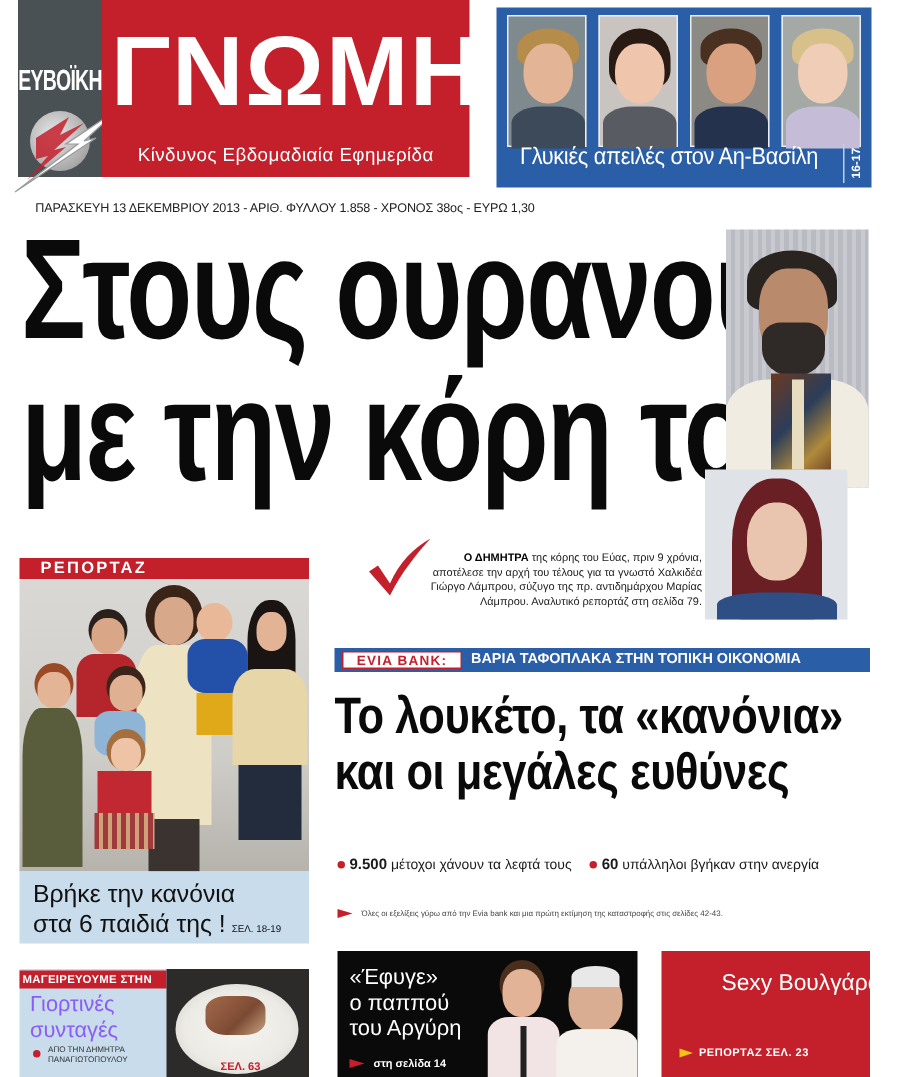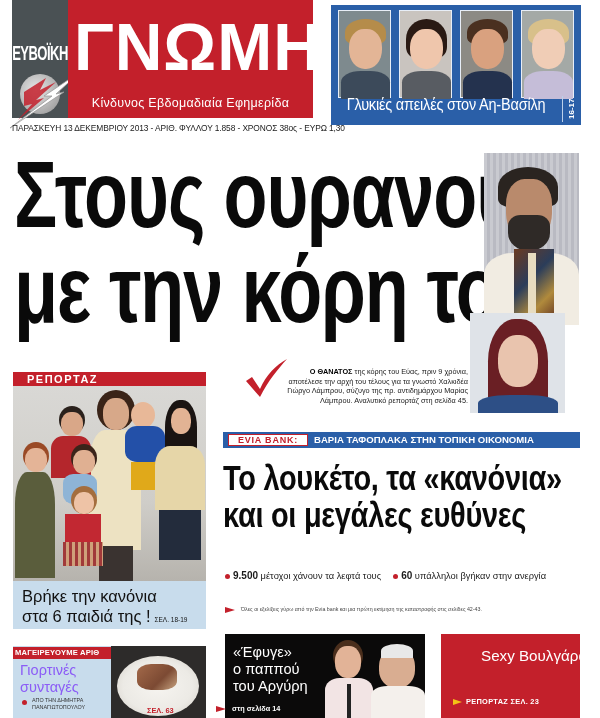--- a/index.html
+++ b/index.html
@@ -29,21 +29,21 @@
     left: 74px; top: 2px; width: 235px; text-align: center;
     font-family: "Liberation Sans", sans-serif; font-weight: bold;
     font-size: 66px; color: #fff; letter-spacing: 1px; line-height: 90px;
     transform: scaleX(1.0);
   }
   .mast-sub {
     left: 68px; top: 96px; width: 245px; text-align: center;
     font-size: 12.5px; color: #fff; letter-spacing: 0.3px;
   }
   .mast-dateline {
-    left: 12px; top: 123px; width: 356px; text-align: left;
+    left: 12px; top: 133px; width: 356px; text-align: center;
     font-size: 8.4px; color: #222; letter-spacing: -0.1px; white-space: nowrap;
   }
 
   
   .kids-box {
     left: 331px; top: 5px; width: 250px; height: 120px; background: #2a5fa8;
   }
   .kid-photo {
     position: absolute; top: 5px; width: 53px; height: 88px;
     border: 1.5px solid #e8eef7;
@@ -172,21 +172,21 @@
 
   .more-line { left: 225px; top: 606px; width: 370px; font-size: 5.3px; color: #444; white-space: nowrap; }
   .tri-red { display: inline-block; width: 0; height: 0; border-top: 3px solid transparent; border-bottom: 3px solid transparent; border-left: 10px solid #c3202b; vertical-align: middle; margin-right: 6px; }
 
   
   .father-box { left: 225px; top: 634px; width: 200px; height: 84px; background: #0b0a0a; overflow: hidden; }
   .father-title {
     left: 233px; top: 644px; width: 100px; font-size: 14.6px; line-height: 17px; color: #fff;
   }
   .father-link {
-    left: 216px; top: 704px; font-size: 7.3px; font-weight: bold; color: #fff; white-space: nowrap;
+    left: 233px; top: 704px; font-size: 7.3px; font-weight: bold; color: #fff; white-space: nowrap;
   }
   .father-photo { left: 325px; top: 636px; width: 100px; height: 82px; overflow: hidden; }
 
   .sexy-box { left: 441px; top: 634px; width: 139px; height: 84px; background: #c3202b; }
   .sexy-title {
     left: 453px; top: 645px; width: 125px; font-size: 15.2px; line-height: 21px; color: #fff; margin-left: 28px;
   }
   .sexy-link {
     left: 453px; top: 697px; font-size: 7.4px; font-weight: bold; color: #fff; white-space: nowrap; letter-spacing: 0.3px;
   }
@@ -249,21 +249,21 @@
 <div class="abs portrait-woman">
   <div style="position:absolute;left:18px;top:6px;width:60px;height:94px;border-radius:45% 45% 10% 10%;background:#6a1f24;"></div>
   <div style="position:absolute;left:28px;top:22px;width:40px;height:52px;border-radius:45%;background:#e9c4ae;"></div>
   <div style="position:absolute;left:8px;top:82px;width:80px;height:20px;border-radius:40% 40% 0 0;background:#2d4f86;"></div>
 </div>
 
 <svg class="abs check-icon" viewBox="0 0 44 42">
   <path d="M2 24 L8 20 L16 32 C22 18 32 8 43 2 C34 12 24 24 16 40 Z" fill="#c3202b"></path>
 </svg>
 <div class="abs death-caption">
-  <b>Ο ΘΑΝΑΤΟΣ</b><span> της κόρης του Εύας, πριν 9 χρόνια, αποτέλεσε την αρχή του τέλους για τα γνωστό Χαλκιδέα Γιώργο Λάμπρου, σύζυγο της πρ. αντιδημάρχου Μαρίας Λάμπρου. Αναλυτικό ρεπορτάζ στη σελίδα 45.</span>
+  <b>Ο ΔΗΜΗΤΡΑ</b><span> της κόρης του Εύας, πριν 9 χρόνια, αποτέλεσε την αρχή του τέλους για τα γνωστό Χαλκιδέα Γιώργο Λάμπρου, σύζυγο της πρ. αντιδημάρχου Μαρίας Λάμπρου. Αναλυτικό ρεπορτάζ στη σελίδα 79.</span>
 </div>
 
 <div class="abs rep-bar"></div>
 <div class="abs rep-bar-label">ΡΕΠΟΡΤΑΖ</div>
 <div class="abs rep-photo">
 
   <div style="position:absolute;left:84px;top:4px;width:38px;height:40px;border-radius:50%;background:#3a2418;"></div>
   <div style="position:absolute;left:90px;top:12px;width:26px;height:32px;border-radius:45%;background:#d7a889;"></div>
   <div style="position:absolute;left:76px;top:44px;width:52px;height:120px;border-radius:30% 30% 0 0;background:#ede2c2;"></div>
   <div style="position:absolute;left:86px;top:160px;width:34px;height:35px;background:#3a3330;"></div>
@@ -295,21 +295,21 @@
   <div style="position:absolute;left:50px;top:156px;width:40px;height:24px;background:repeating-linear-gradient(90deg,#a13a3a 0 3px,#cfa07a 3px 6px);"></div>
 </div>
 <div class="abs rep-caption-box"></div>
 <div class="abs rep-caption">
   <div>Βρήκε την κανόνια</div>
   <div><span>στα 6 παιδιά της !</span><span class="pg">ΣΕΛ. 18-19</span></div>
 </div>
 
 <div class="abs cook-bg"></div>
 <div class="abs cook-label-bar"></div>
-<div class="abs cook-label">ΜΑΓΕΙΡΕΥΟΥΜΕ ΑΡΙΘ</div>
+<div class="abs cook-label">ΜΑΓΕΙΡΕΥΟΥΜΕ ΣΤΗΝ</div>
 <div class="abs cook-title">Γιορτινές συνταγές</div>
 <div class="abs cook-author-dot"></div>
 <div class="abs cook-author">ΑΠΟ ΤΗΝ ΔΗΜΗΤΡΑ ΠΑΝΑΓΙΩΤΟΠΟΥΛΟΥ</div>
 <div class="abs cook-photo">
   <div class="cook-plate"></div>
   <div class="cook-food"></div>
   <div class="cook-page">ΣΕΛ. 63</div>
 </div>
 
 <div class="abs bank-bar"></div>

